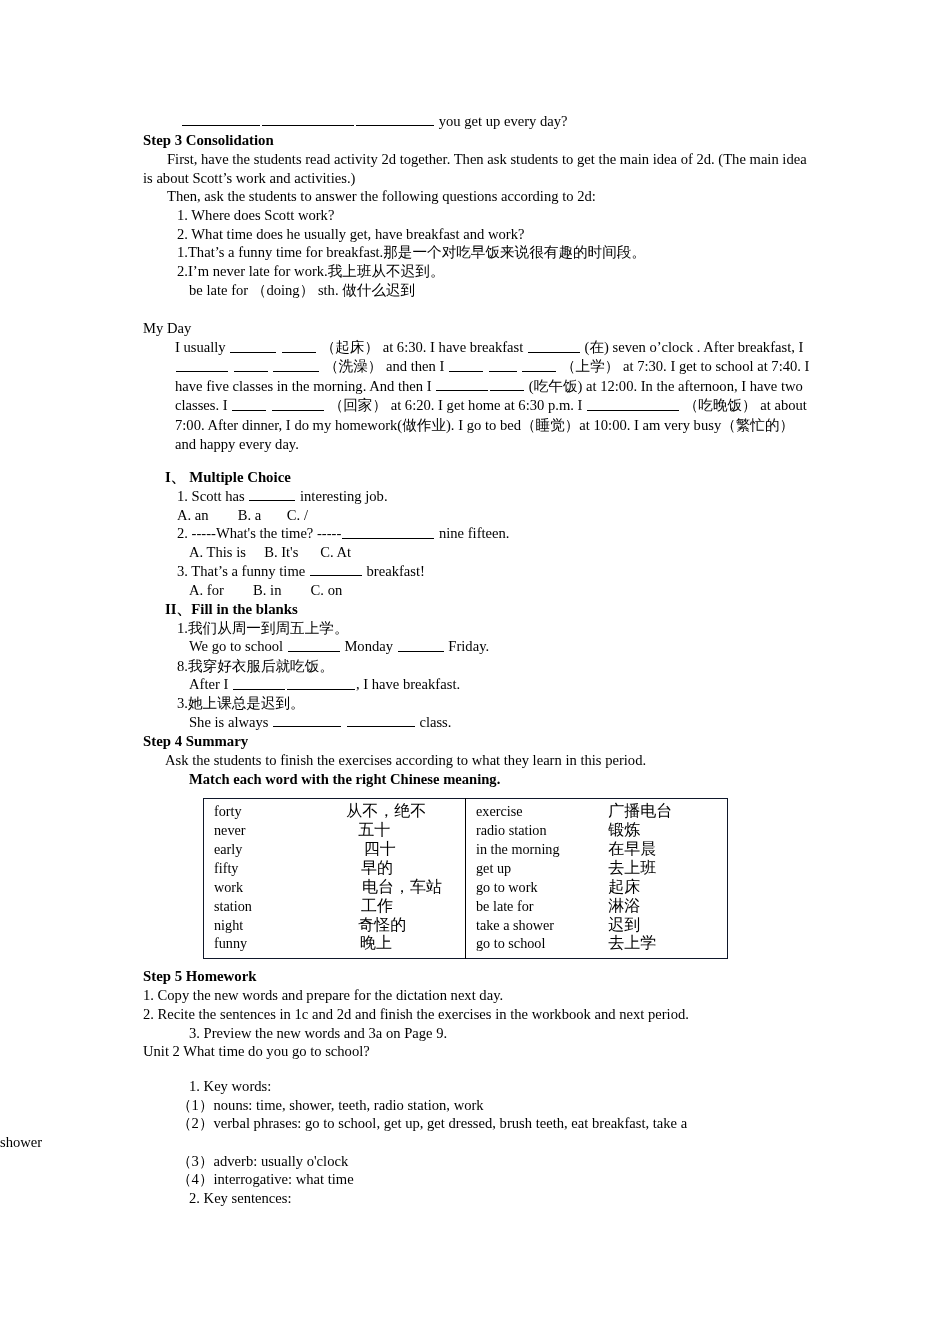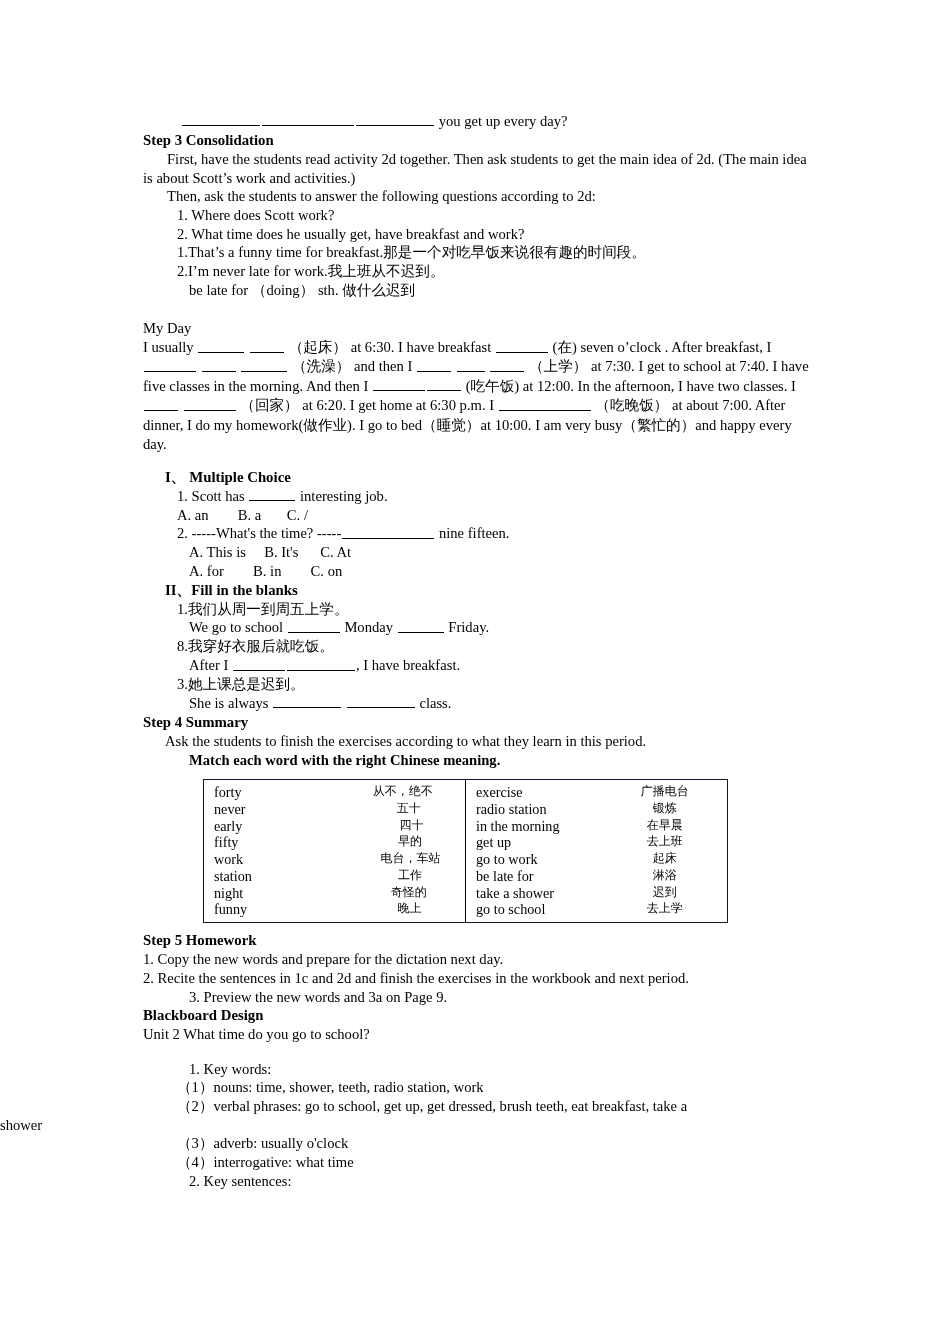--- a/index.html
+++ b/index.html
@@ -79,33 +79,33 @@
     padding: 4px 6px 4px 10px;
   }
   .pair-row {
     display: flex;
     line-height: 1.18;
     font-size: 14.2px;
   }
   .pair-en { width: 54%; }
   .pair-cn {
     width: 46%;
-    font-family: Liberation Serif, serif;
-    font-size: 12px;
-    text-align: center;
+    font-family: Liberation Mono, monospace;
+    font-size: 16px;
+    text-align: left;
   }
   .pair-cn.c-indent-1 { padding-left: 0px; }
   .pair-cn.c-indent-2 { padding-left: 26px; }
   .pair-cn.c-indent-3 { padding-left: 38px; }
   .pair-cn.c-indent-4 { padding-left: 32px; }
   .pair-cn.c-indent-5 { padding-left: 4px; margin-left: 30px; }
   .pair-cn.c-indent-6 { padding-left: 32px; }
   .pair-cn.c-indent-7 { padding-left: 26px; }
   .pair-cn.c-indent-8 { padding-left: 30px; }
-  .passage { line-height: 1.30; }
+  .passage { line-height: 1.30; margin-left: 32px; }
   .opt-spacing { white-space: pre; }
 </style>
 </head>
 <body>
 
 <div class="page">
   <div class="doc">
 
     <p style="padding-left:38px;">
       <span class="u u4"></span><span class="u u5"></span><span class="u u4"></span>
@@ -142,20 +142,23 @@
     <p class="ind3">
       <span>1. Scott has </span><span class="u u1"></span><span> interesting job.</span>
     </p>
     <p class="ind3 opt-spacing">A. an        B. a       C. /</p>
 
     <p class="ind3">
       <span>2. -----What's the time?    -----</span><span class="u u5"></span><span> nine fifteen.</span>
     </p>
     <p class="ind4 opt-spacing">A. This is     B. It's      C. At</p>
 
+    <p class="ind3">
+      <span>3. That’s a funny time </span><span class="u u7"></span><span> breakfast!</span>
+    </p>
     <p class="ind4 opt-spacing">A. for        B. in        C. on</p>
 
     <p class="hd ind2">II、Fill  in  the  blanks</p>
 
     <p class="ind3">1.我们从周一到周五上学。</p>
     <p class="ind4">
       <span>We go to school </span><span class="u u7"></span><span> Monday </span><span class="u u1"></span><span> Friday.</span>
     </p>
 
     <p class="ind3">8.我穿好衣服后就吃饭。</p>
@@ -251,21 +254,20 @@
     </tbody>
       </table>
 
     <div class="gap-sm"></div>
 
     <p class="hd">Step 5 Homework</p>
     <p>1. Copy the new words and prepare for the dictation next day.</p>
     <p>2. Recite the sentences in 1c and 2d and finish the exercises in the workbook and next period.</p>
     <p class="ind4">3. Preview the new words and 3a on Page 9.</p>
 
-    <p class="hd">Blackboard Design</p>
     <p class="center">Unit 2 What time do you go to school?</p>
 
     <div class="spacer-1"></div>
 
     <p class="ind4">1. Key words:</p>
     <p class="ind3">（1）nouns:  time, shower, teeth, radio station, work</p>
     <p class="ind3">（2）verbal  phrases:  go to school, get up, get dressed, brush teeth, eat breakfast,    take a</p>
     <p style="margin-left:-143px; padding-left:0;">shower</p>
     <p class="ind3">（3）adverb:  usually   o'clock</p>
     <p class="ind3">（4）interrogative:  what time</p>

